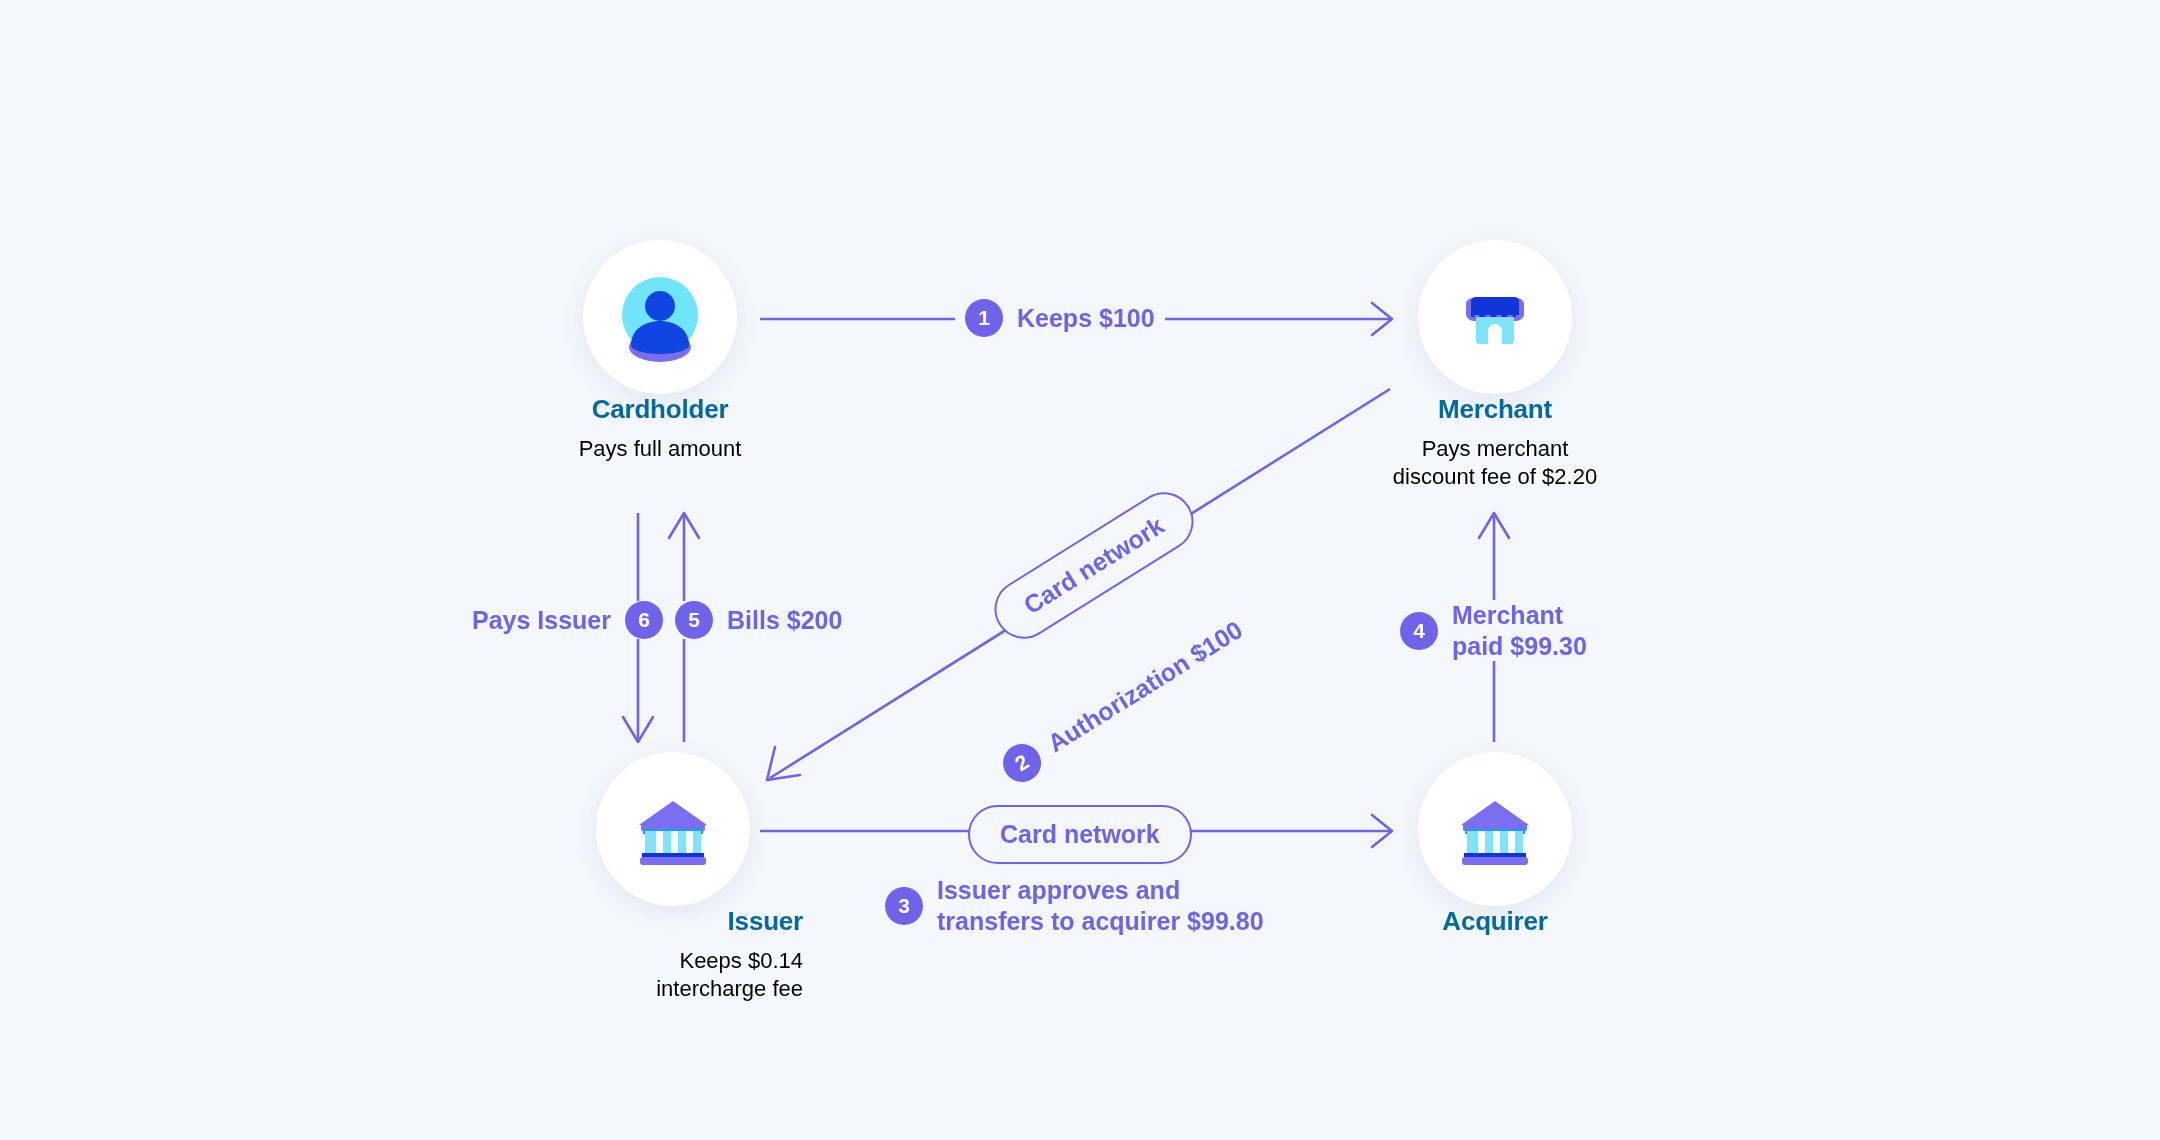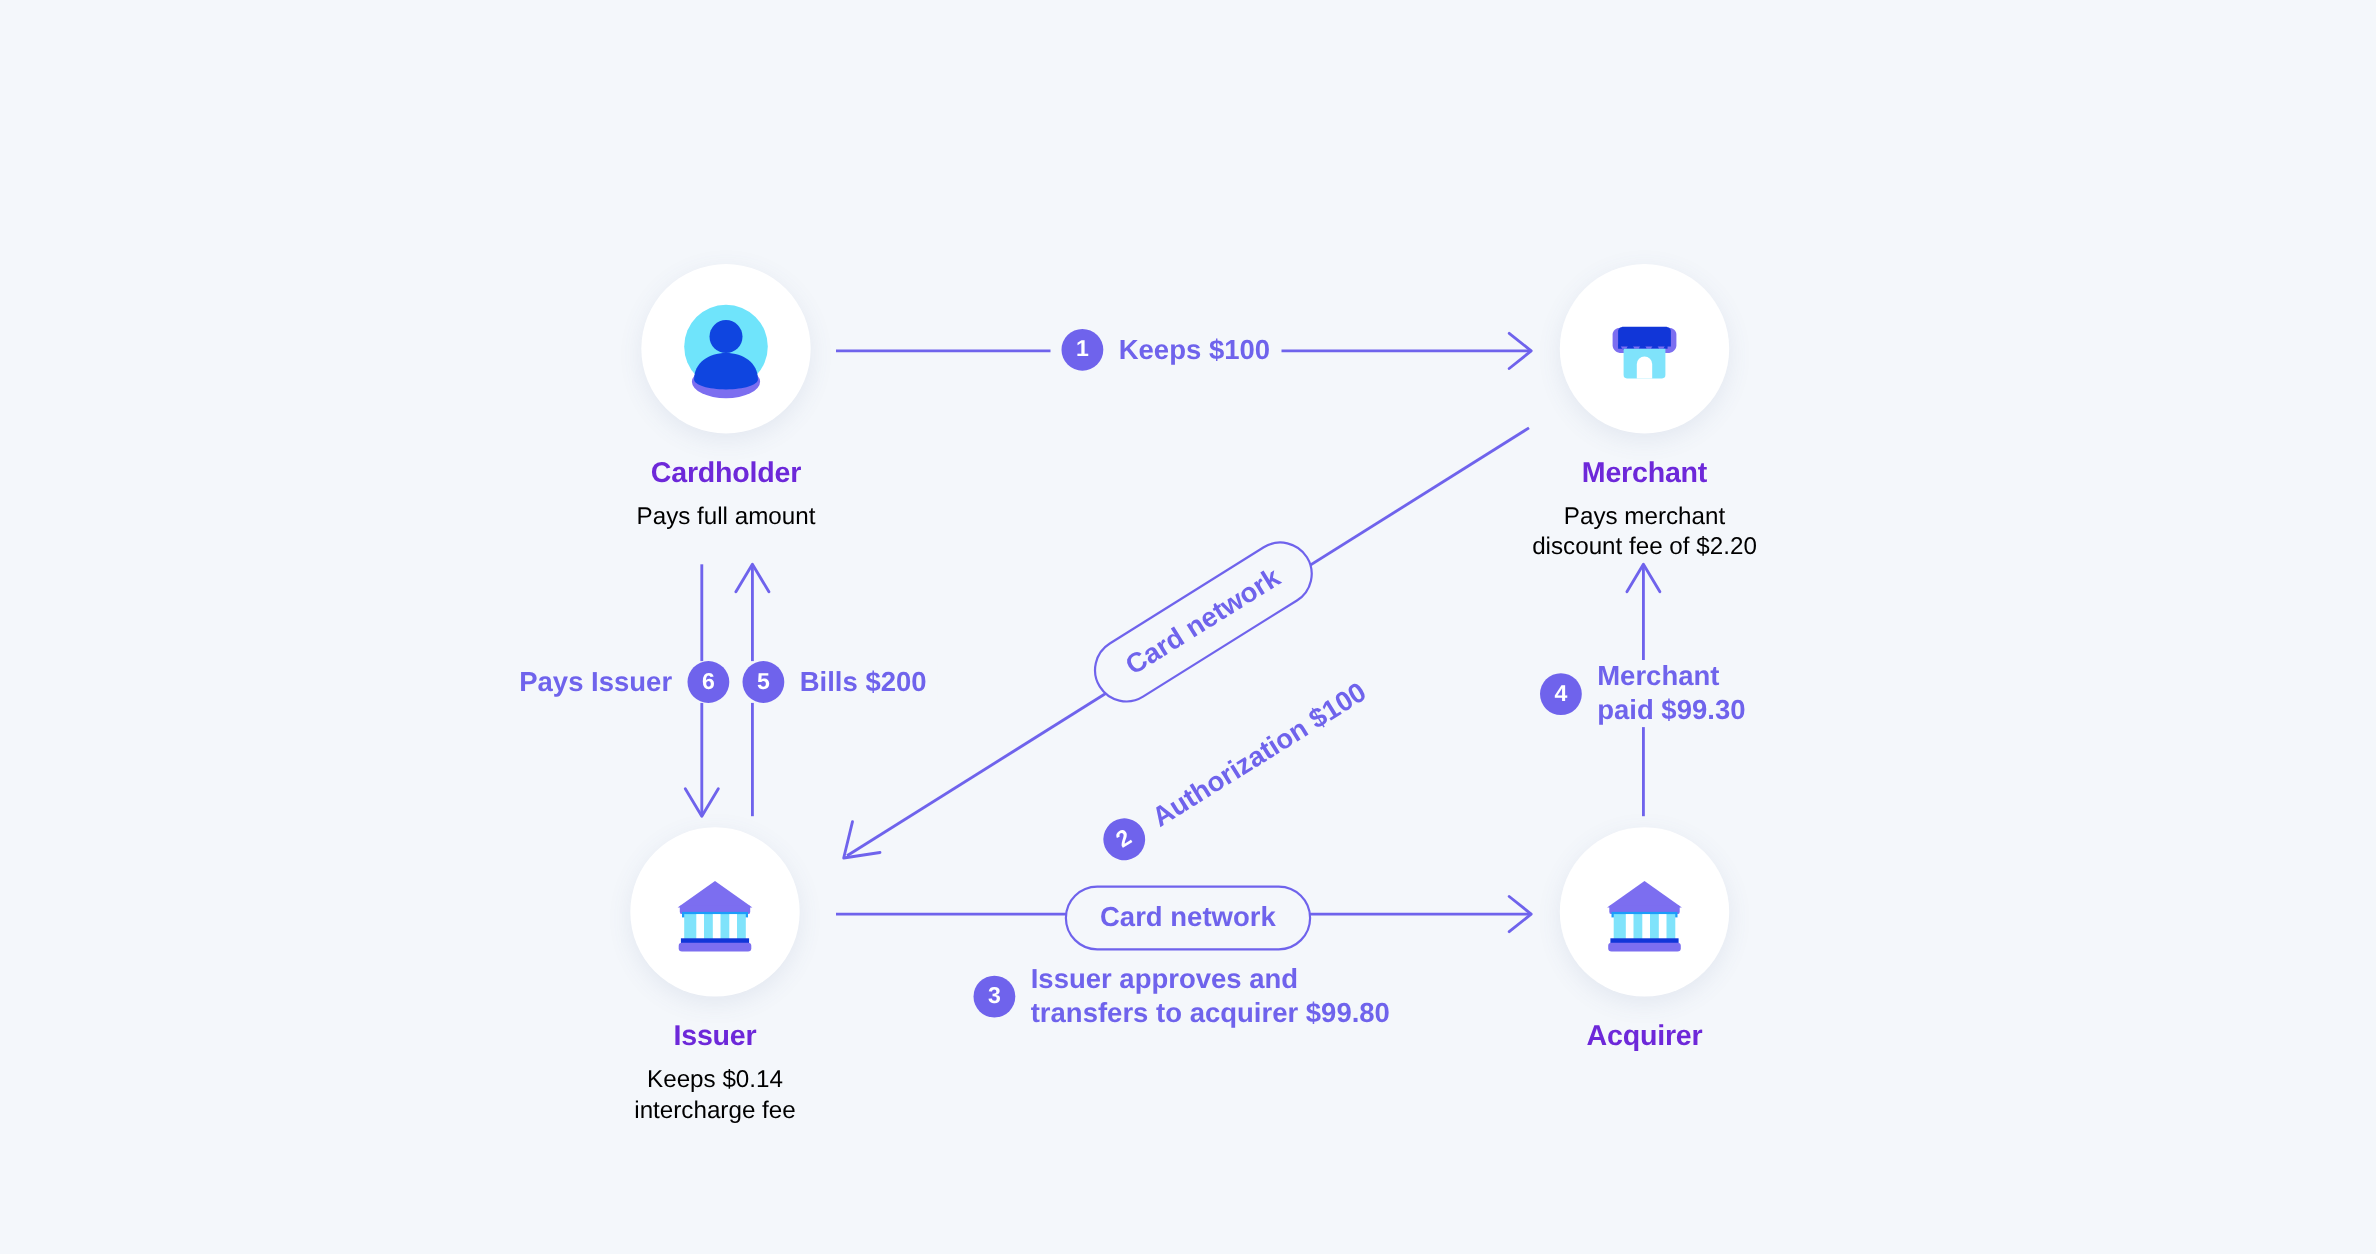--- a/index.html
+++ b/index.html
@@ -30,24 +30,23 @@
     height: 154px;
     margin: 0 auto;
     border-radius: 50%;
     background: #ffffff;
     box-shadow: 0 6px 22px rgba(80, 100, 150, 0.10);
     display: flex;
     align-items: center;
     justify-content: center;
   }
   .node-title {
-    margin-top: 20px;
     font-size: 26px;
     font-weight: bold;
-    color: #6d28d9;
+    color: #0369a1;
     letter-spacing: -0.2px;
   }
   .node-sub {
     margin-top: 10px;
     font-size: 22px;
     line-height: 1.26;
     color: #000000;
     white-space: pre-line;
   }
 
@@ -169,21 +168,21 @@
         <path d="M19 39c2.8 0 2.8 5 5.6 5s2.8-5 5.6-5 2.8 5 5.6 5 2.8-5 5.6-5 2.8 5 5.6 5 2.8-5 5.6-5 2.8 5 5.6 5 2.8-5 5.8-5v4H19z" fill="#1136d8"></path>
         <path d="M24 43h38v24a3 3 0 0 1-3 3H27a3 3 0 0 1-3-3z" fill="#7fe3fb"></path>
         <path d="M36 70V57a7 7 0 0 1 14 0v13z" fill="#ffffff"></path>
       </svg>
     </div>
     <div class="node-title">Merchant</div>
     <div class="node-sub">Pays merchant
 discount fee of $2.20</div>
   </div>
 
-  <div class="node" style="left:520px; top:752px;">
+  <div class="node" style="left:543px; top:752px;text-align:right;">
     <div class="node-circle">
       <svg width="88" height="88" viewBox="0 0 88 88">
         <path d="M44 16 78 40H10z" fill="#7c6ef0"></path>
         <rect x="12" y="38" width="64" height="8" rx="2" fill="#7c6ef0"></rect>
         <rect x="14" y="44" width="60" height="5" fill="#1b9dfa"></rect>
         <rect x="16" y="46" width="56" height="24" fill="#7fe3fb"></rect>
         <rect x="27" y="46" width="7" height="24" fill="#ffffff"></rect>
         <rect x="42" y="46" width="7" height="24" fill="#ffffff"></rect>
         <rect x="57" y="46" width="7" height="24" fill="#ffffff"></rect>
         <rect x="13" y="68" width="62" height="6" fill="#1136d8"></rect>

